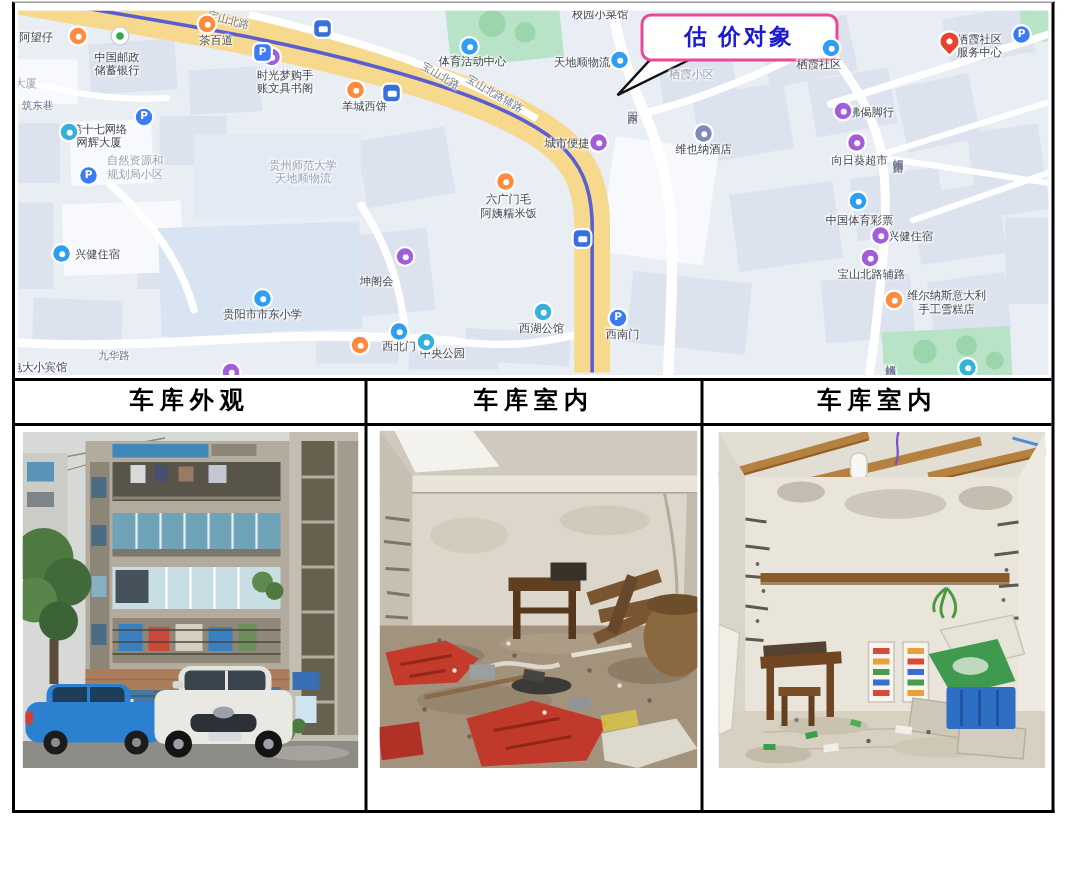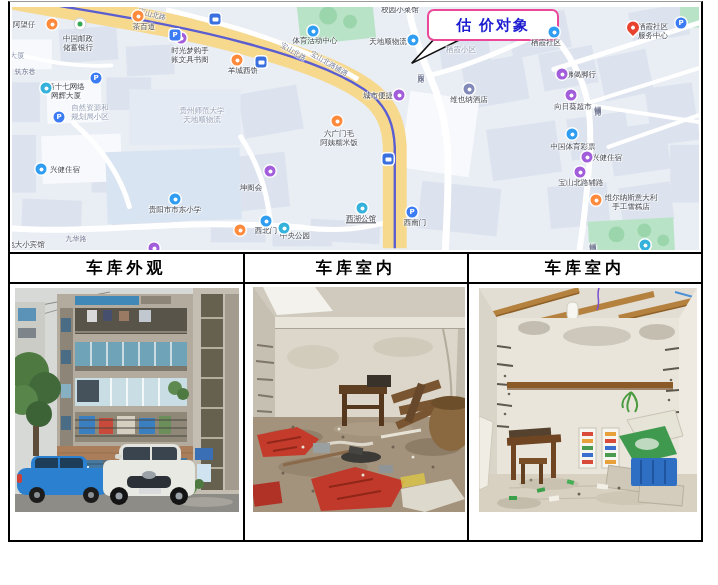--- a/index.html
+++ b/index.html
@@ -151,21 +151,21 @@
 规划局小区</div>
           <div class="mlabel area" style="left: 190px; top: 108px;">贵州师范大学
 天地顺物流</div>
           <div class="mlabel poi" style="left: 53px; top: 163px; font-family: Liberation Serif, serif;">兴健住宿</div>
           <div class="mlabel poi" style="left: 239px; top: 165px; margin-top: 16px;">坤阁会</div>
           <div class="mlabel poi" style="left: 327px; top: 131px;">六广门毛
 阿姨糯米饭</div>
           <div class="mlabel poi" style="left: 163px; top: 203px;">贵阳市市东小学</div>
           <div class="mlabel road" style="left: 64px; top: 232px;">九华路</div>
           <div class="mlabel poi" style="left: 14px; top: 238px;">电大小宾馆</div>
-          <div class="mlabel poi" style="left: 349px; top: 212px; text-decoration: underline;">西湖公馆</div>
+          <div class="mlabel poi" style="left: 349px; top: 212px;">西湖公馆</div>
           <div class="mlabel poi" style="left: 403px; top: 216px;">西南门</div>
           <div class="mlabel poi" style="left: 254px; top: 224px;">西北门</div>
           <div class="mlabel poi" style="left: 283px; top: 229px;">中央公园</div>
           <div class="mlabel poi" style="left: 366px; top: 89px;">城市便捷</div>
           <div class="mlabel poi" style="left: 376px; top: 35px;">天地顺物流</div>
           <div class="mlabel poi" style="left: 388px; top: 3px;">校园小菜馆</div>
           <div class="mlabel area" style="left: 449px; top: 43px;">栖霞小区</div>
           <div class="mlabel poi" style="left: 534px; top: 36px;">栖霞社区</div>
           <div class="mlabel poi" style="left: 641px; top: 24px;">栖霞社区
 服务中心</div>

